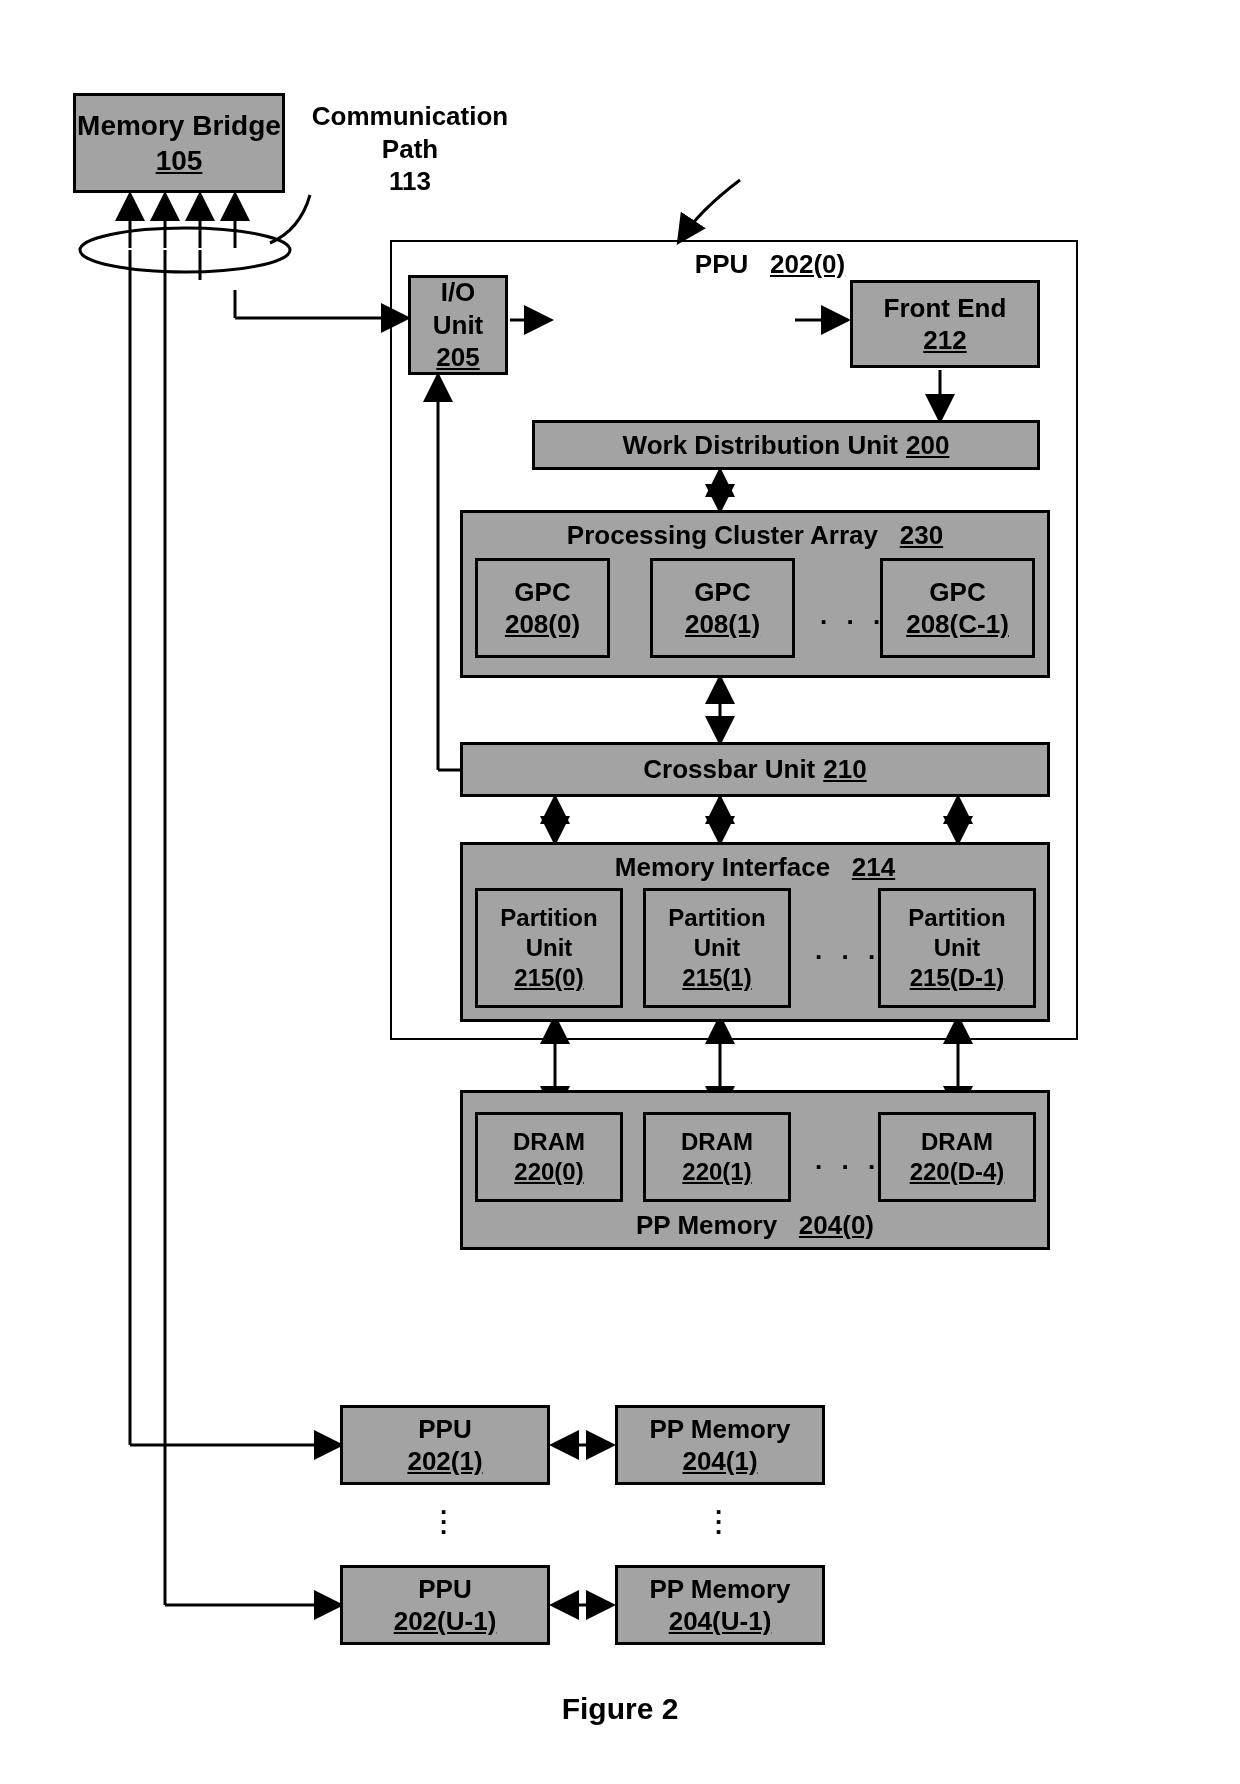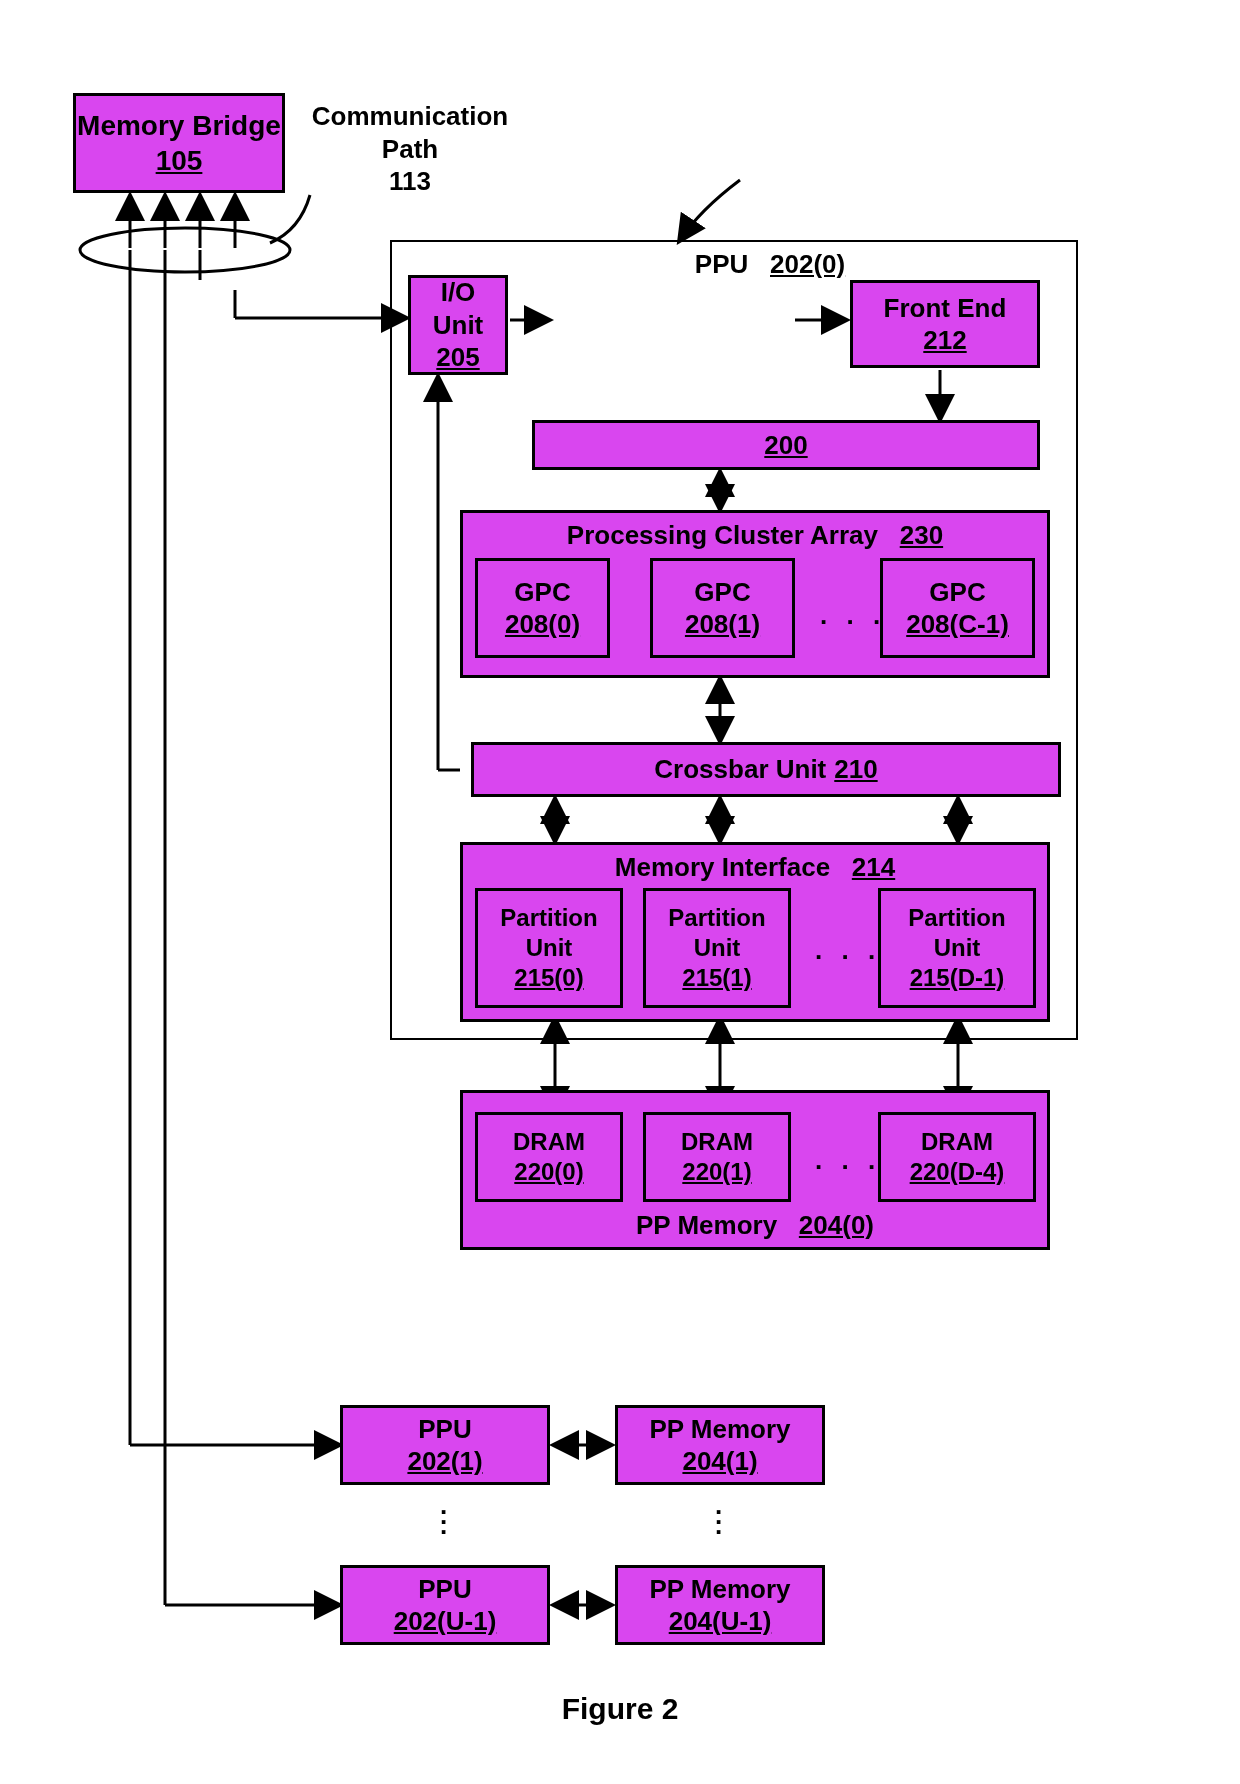--- a/index.html
+++ b/index.html
@@ -12,21 +12,21 @@
     color: #000;
   }
   .canvas {
     position: relative;
     width: 1240px;
     height: 1784px;
   }
   .box {
     position: absolute;
     border: 3px solid #000;
-    background: #d946ef;
+    background: #a3a3a3;
     text-align: left;
     display: flex;
     flex-direction: column;
     justify-content: center;
     align-items: center;
     line-height: 1.25;
   }
   .thinbox {
     position: absolute;
     border: 2px solid #000;
@@ -138,20 +138,21 @@
     <span class="u">205</span>
   </div>
 
 
   <div class="box sz26" style="left:850px; top:280px; width:190px; height:88px;">
     <span>Front End</span>
     <span class="u">212</span>
   </div>
 
   <div class="box sz26" style="left:532px; top:420px; width:508px; height:50px; flex-direction:row; gap:8px;">
+    <span>Work Distribution Unit</span>
     <span class="u">200</span>
   </div>
 
   <div class="box" style="left:460px; top:510px; width:590px; height:168px; justify-content:flex-start; padding-top:6px;">
     <div class="sz26">
       <span>Processing Cluster Array</span>
       <span>&nbsp;</span>
       <span class="u">230</span>
     </div>
   </div>
@@ -163,21 +164,21 @@
   <div class="box sz26" style="left:650px; top:558px; width:145px; height:100px;">
     <span>GPC</span>
     <span class="u">208(1)</span>
   </div>
   <div class="dots" style="left:820px; top:600px;">. . .</div>
   <div class="box sz26" style="left:880px; top:558px; width:155px; height:100px;">
     <span>GPC</span>
     <span class="u">208(C-1)</span>
   </div>
 
-  <div class="box sz26" style="left:460px; top:742px; width:590px; height:55px; flex-direction:row; gap:8px;margin-left:11px;">
+  <div class="box sz26" style="left:460px; top:742px; width:590px; height:55px; flex-direction:row; gap:8px;">
     <span>Crossbar Unit</span>
     <span class="u">210</span>
   </div>
 
   <div class="box" style="left:460px; top:842px; width:590px; height:180px; justify-content:flex-start; padding-top:6px;">
     <div class="sz26">
       <span>Memory Interface</span>
       <span>&nbsp;</span>
       <span class="u">214</span>
     </div>

